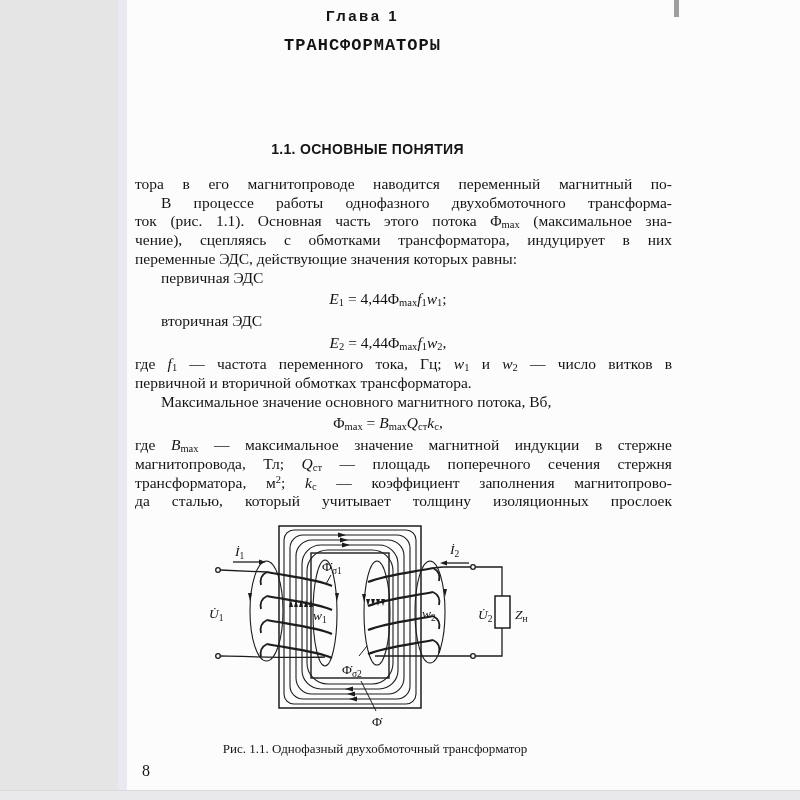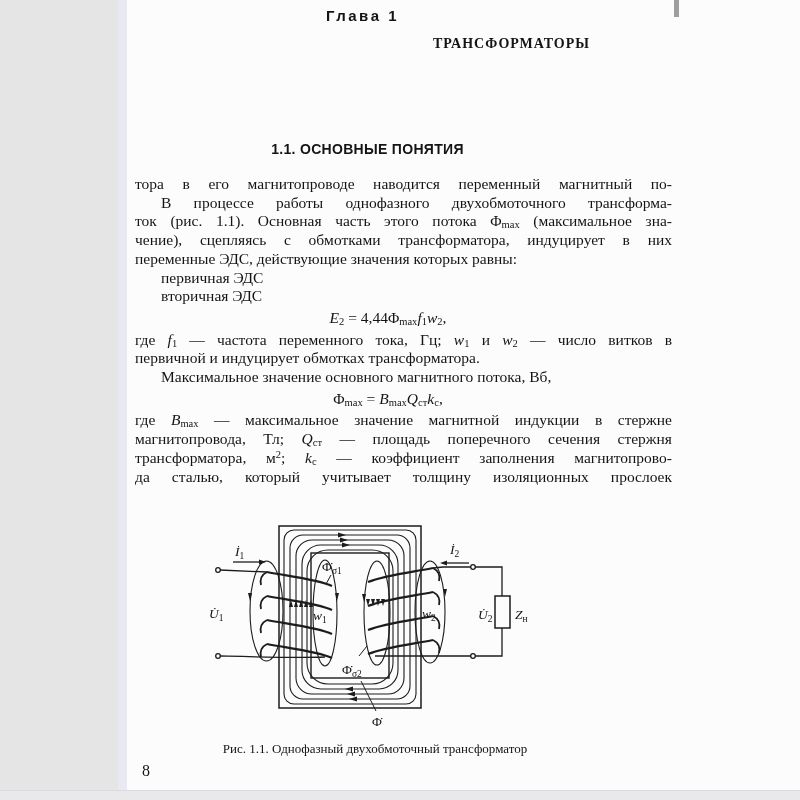--- a/index.html
+++ b/index.html
@@ -5,22 +5,22 @@
   html,body{margin:0;padding:0;}
   #stage{position:relative;width:800px;height:800px;background:#e5e5e5;overflow:hidden;
          font-family:"Liberation Serif", serif;color:#141414;}
   .page-area{position:absolute;left:127px;top:0;width:673px;height:790px;background:#fcfcfd;}
   .edge-left{position:absolute;left:118px;top:0;width:9px;height:790px;background:#e9e9f1;}
   .edge-bottom{position:absolute;left:0;top:790px;width:800px;height:10px;background:#e9e9ec;border-top:1px solid #d9d9de;}
   .tick{position:absolute;left:674px;top:0;width:5px;height:17px;background:#9e9e9e;}
 
   .h-chapter{position:absolute;left:135px;top:7px;width:455px;text-align:center;
     font-family:"Liberation Sans", sans-serif;font-weight:bold;font-size:15px;letter-spacing:2.5px;}
-  .h-title{position:absolute;left:135px;top:36px;width:455px;text-align:right;
-    font-family:Liberation Serif, serif;font-weight:bold;font-size:14px;letter-spacing:1px;}
+  .h-title{position:absolute;left:135px;top:36px;width:455px;text-align:center;
+    font-family:Liberation Mono, monospace;font-weight:bold;font-size:17px;letter-spacing:1px;}
   .h-section{position:absolute;left:140px;top:141px;width:455px;text-align:center;
     font-family:"Liberation Sans", sans-serif;font-weight:bold;font-size:14px;letter-spacing:0.3px;}
 
   .bodytext{position:absolute;left:135px;top:175px;width:537px;
     font-size:15.5px;line-height:18.7px;}
   .line{width:537px;}
   .j{text-align:justify;text-align-last:justify;}
   .ind{text-indent:26px;}
   .eq{width:506px;text-align:center;margin:3px 0;}
   .it{font-style:italic;}
@@ -51,24 +51,25 @@
   <div class="h-title">ТРАНСФОРМАТОРЫ</div>
   <div class="h-section">1.1. ОСНОВНЫЕ ПОНЯТИЯ</div>
 
   <div class="bodytext">
     <div class="line j"><span>тора в его магнитопроводе наводится переменный магнитный по-</span></div>
     <div class="line j ind"><span>В процессе работы однофазного двухобмоточного трансформа-</span></div>
     <div class="line j"><span>ток (рис. 1.1). Основная часть этого потока Φ</span><sub>max</sub><span> (максимальное зна-</span></div>
     <div class="line j"><span>чение), сцепляясь с обмотками трансформатора, индуцирует в них</span></div>
     <div class="line"><span>переменные ЭДС, действующие значения которых равны:</span></div>
     <div class="line ind"><span>первичная ЭДС</span></div>
+    <div class="eq"><span class="it">E</span><sub>1</sub><span> = 4,44Φ</span><sub>max</sub><span class="it">f</span><sub>1</sub><span class="it">w</span><sub>1</sub><span>;</span></div>
     <div class="line ind"><span>вторичная ЭДС</span></div>
     <div class="eq"><span class="it">E</span><sub>2</sub><span> = 4,44Φ</span><sub>max</sub><span class="it">f</span><sub>1</sub><span class="it">w</span><sub>2</sub><span>,</span></div>
     <div class="line j"><span>где </span><span class="it">f</span><sub>1</sub><span> — частота переменного тока, Гц; </span><span class="it">w</span><sub>1</sub><span> и </span><span class="it">w</span><sub>2</sub><span> — число витков в</span></div>
-    <div class="line"><span>первичной и индуцирует обмотках трансформатора.</span></div>
+    <div class="line"><span>первичной и вторичной обмотках трансформатора.</span></div>
     <div class="line ind"><span>Максимальное значение основного магнитного потока, Вб,</span></div>
     <div class="eq"><span>Φ</span><sub>max</sub><span> = </span><span class="it">B</span><sub>max</sub><span class="it">Q</span><sub>ст</sub><span class="it">k</span><sub>с</sub><span>,</span></div>
     <div class="line j"><span>где </span><span class="it">B</span><sub>max</sub><span> — максимальное значение магнитной индукции в стержне</span></div>
     <div class="line j"><span>магнитопровода, Тл; </span><span class="it">Q</span><sub>ст</sub><span> — площадь поперечного сечения стержня</span></div>
     <div class="line j"><span>трансформатора, м</span><sup>2</sup><span>; </span><span class="it">k</span><sub>с</sub><span> — коэффициент заполнения магнитопрово-</span></div>
     <div class="line j"><span>да сталью, который учитывает толщину изоляционных прослоек</span></div>
   </div>
 
   <div class="fig">
     <svg width="425" height="212" viewBox="0 0 425 212" xmlns="http://www.w3.org/2000/svg">

